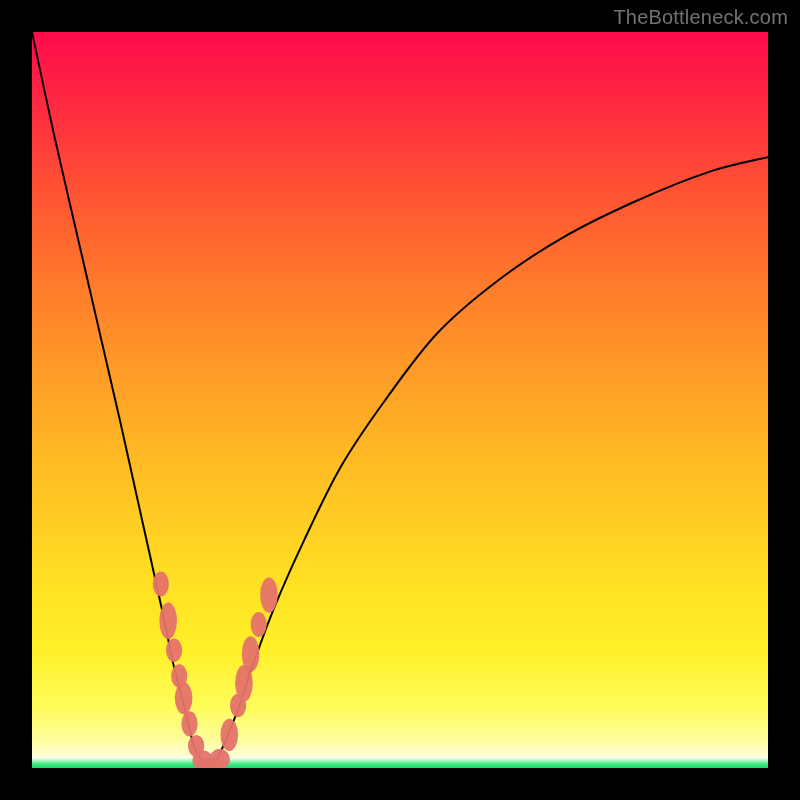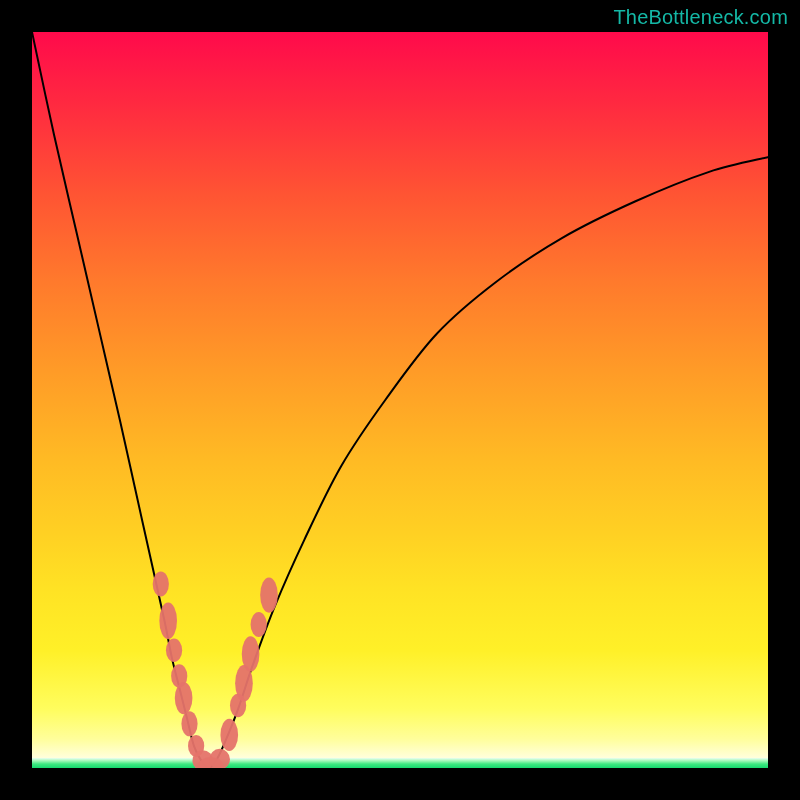--- a/index.html
+++ b/index.html
@@ -54,21 +54,21 @@
       #eafff0 0%,
       #9df7b5 30%,
       #3ee981 60%,
       #17d86f 100%
     );
   }
   .watermark {
     position: absolute;
     top: 6px;
     right: 12px;
-    color: #14b8a6;
+    color: #737373;
     font-size: 20px;
     font-weight: 500;
     letter-spacing: 0.2px;
     user-select: none;
   }
   svg.curve {
     position: absolute;
     top: 0;
     left: 0;
     width: 736px;

